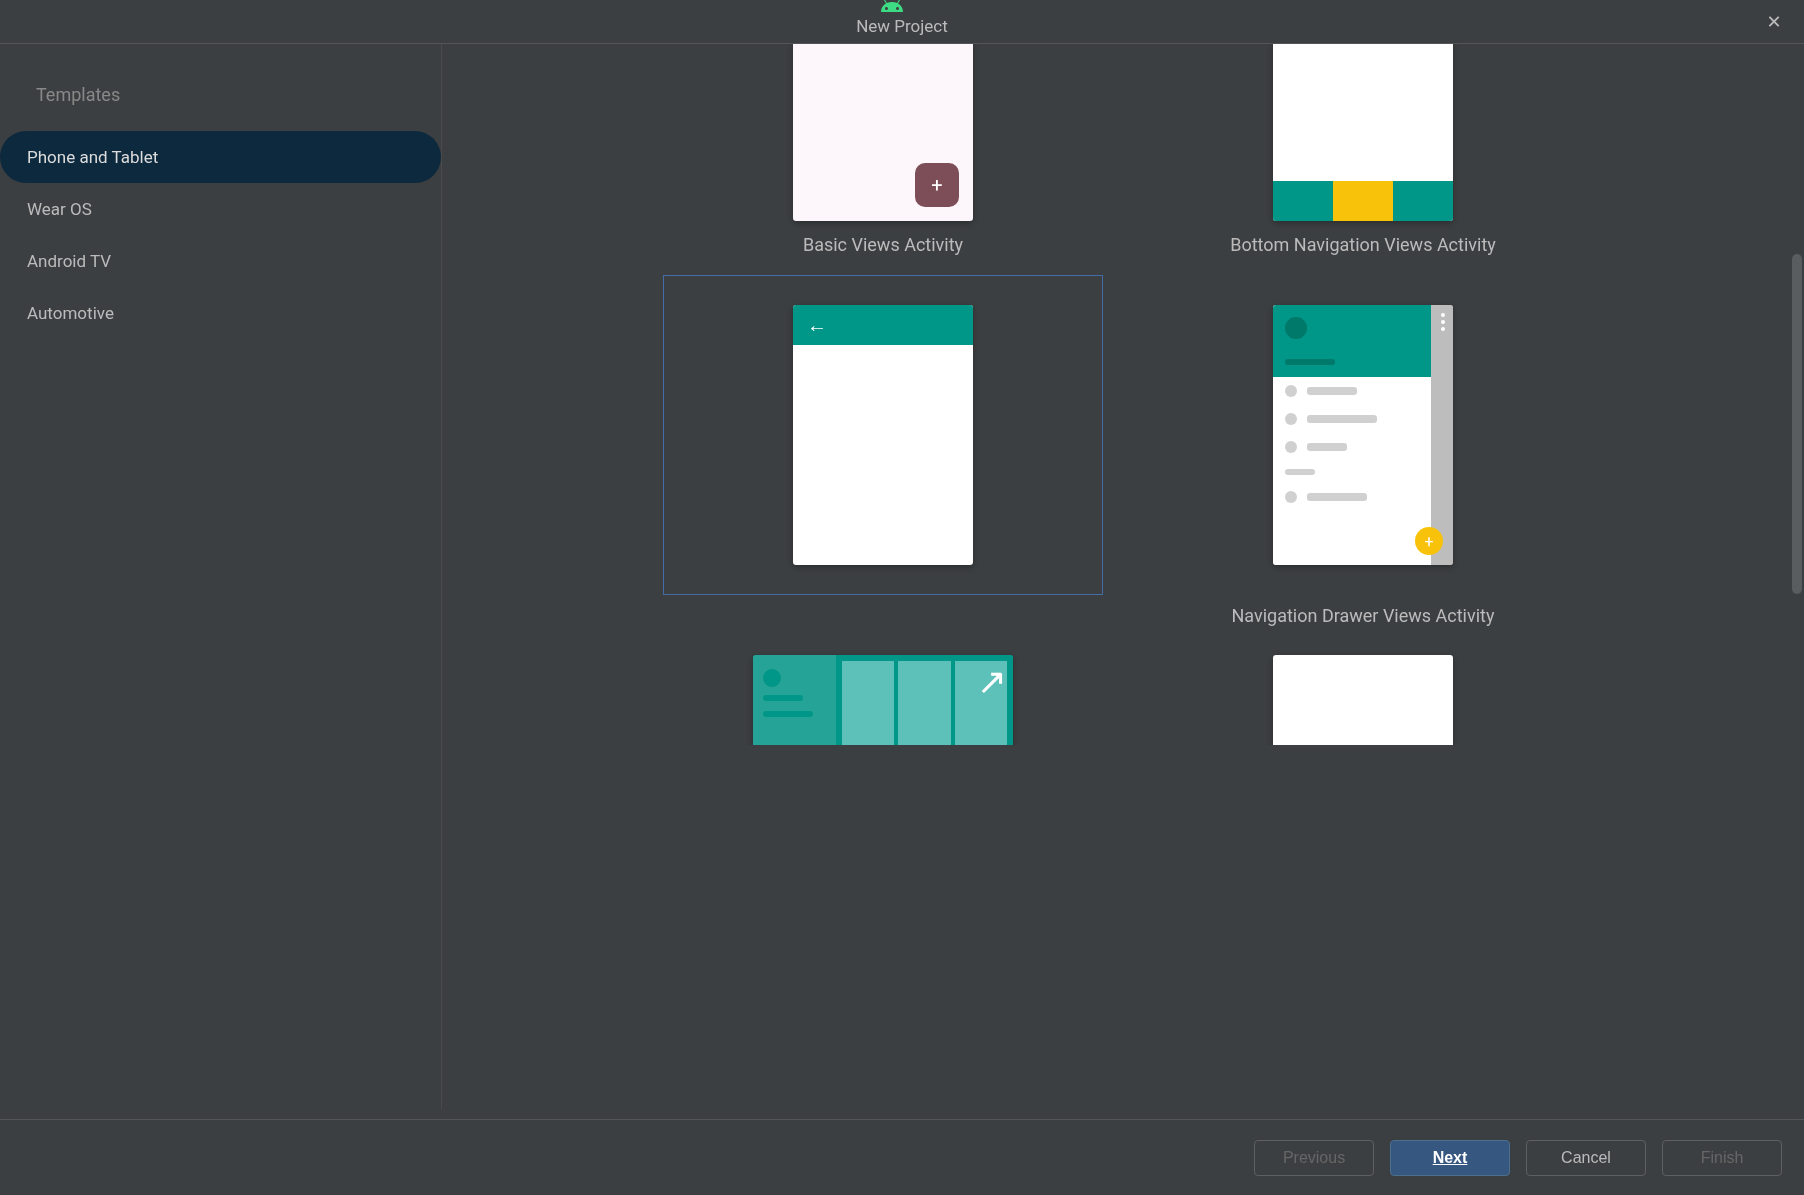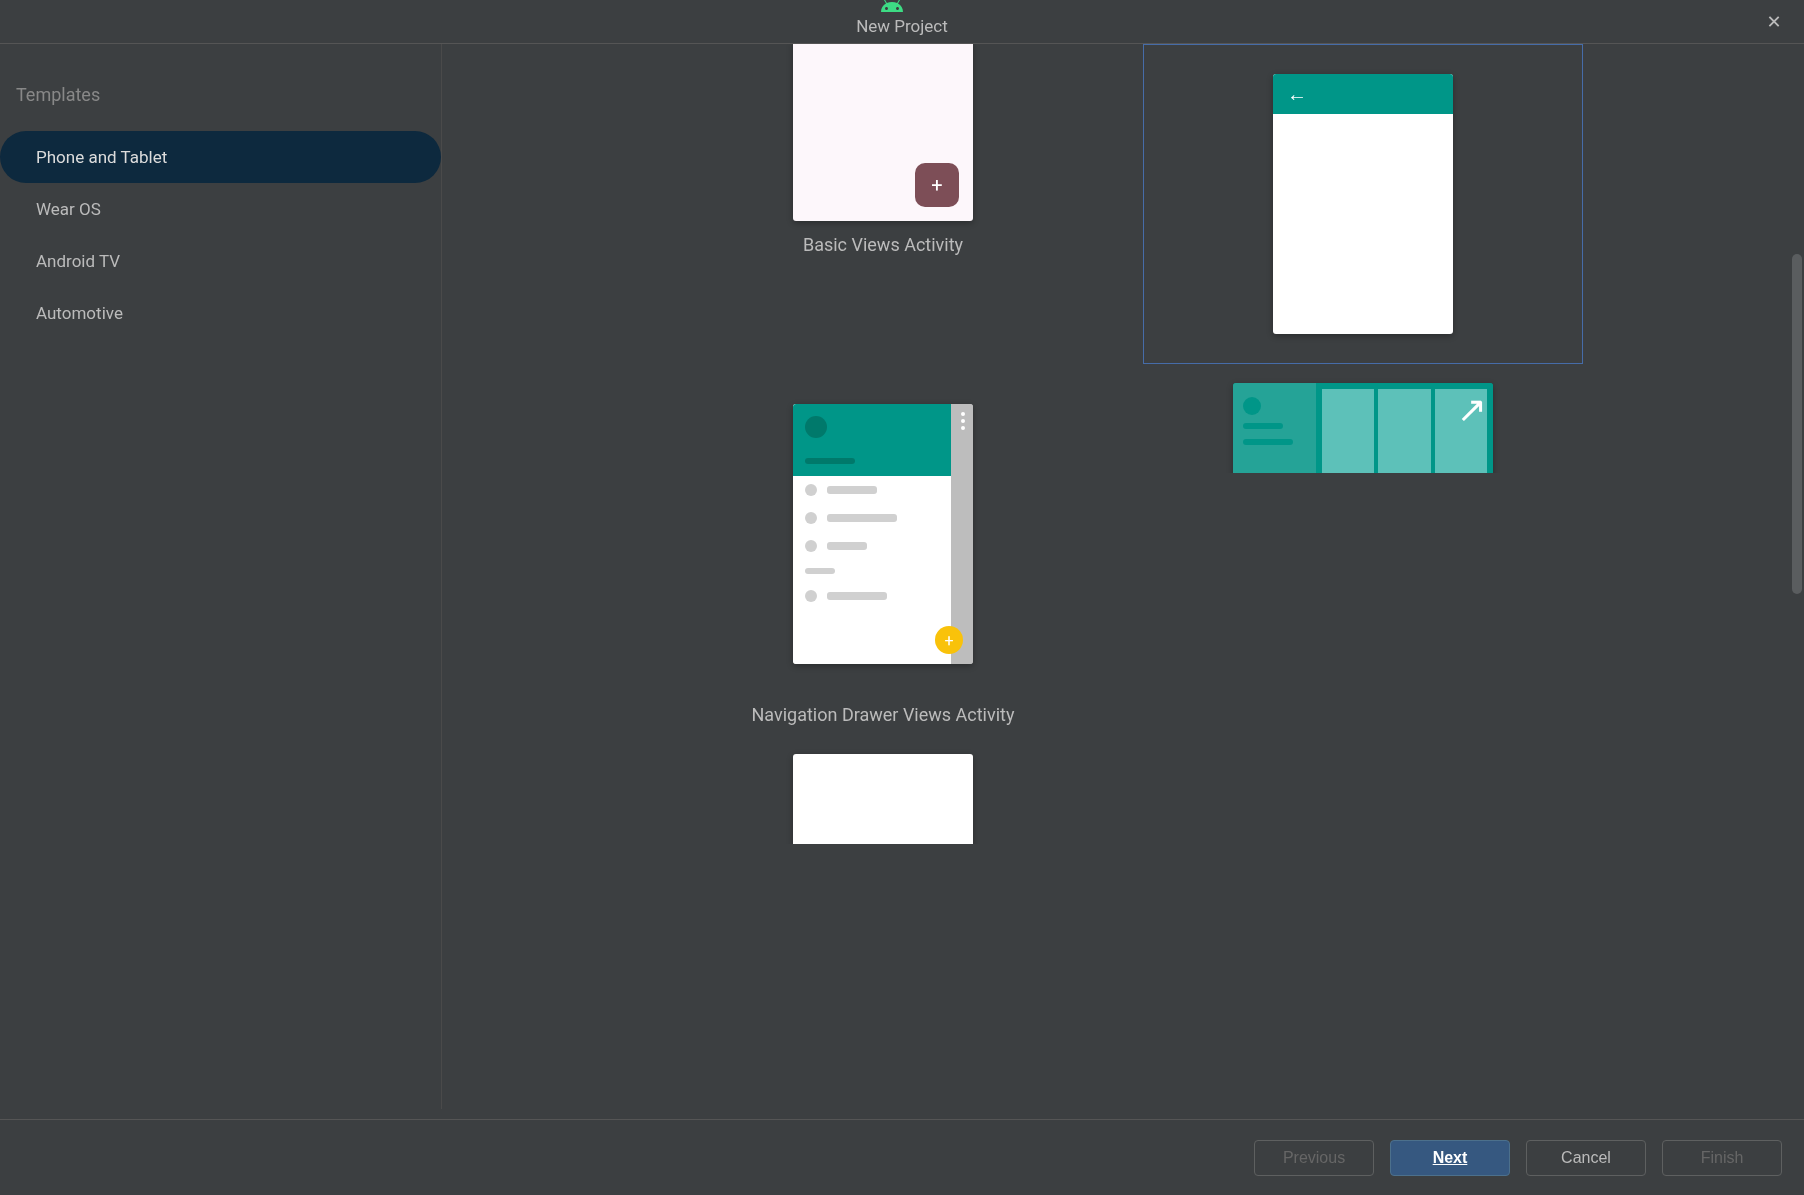--- a/index.html
+++ b/index.html
@@ -53,24 +53,24 @@
     }
     .sidebar {
       width: 442px;
       background: #3c3f41;
       border-right: 1px solid #4a4a4a;
       padding-top: 40px;
     }
     .sidebar-header {
       font-size: 18px;
       color: #888888;
-      padding: 0 36px 26px 16px;
+      padding: 0 36px 26px 36px;
     }
     .sidebar-item {
-      padding: 16px 36px;
+      padding: 16px 27px;
       font-size: 17px;
       color: #bbbbbb;
       cursor: pointer;
       border-radius: 26px;
     }
     .sidebar-item.selected {
       background: #0d293e;
       color: #dcdcdc;
     }
     .content {
@@ -399,20 +399,32 @@
 
       <div class="template-card">
         <div class="preview-box partial-top">
           <div class="phone-preview preview-basic">
             <div class="fab">+</div>
           </div>
         </div>
         <div class="template-label">Basic Views Activity</div>
       </div>
 
+      <div class="template-card">
+        <div class="preview-box partial-top">
+          <div class="phone-preview preview-bottomnav">
+            <div class="bottomnav-bar">
+              <div class="seg"></div>
+              <div class="seg active"></div>
+              <div class="seg"></div>
+            </div>
+          </div>
+        </div>
+        <div class="template-label">Bottom Navigation Views Activity</div>
+      </div>
 
       <div class="template-card selected">
         <div class="preview-box">
           <div class="phone-preview preview-empty">
             <div class="topbar">
               <span class="back-arrow">←</span>
             </div>
           </div>
         </div>
       </div>

